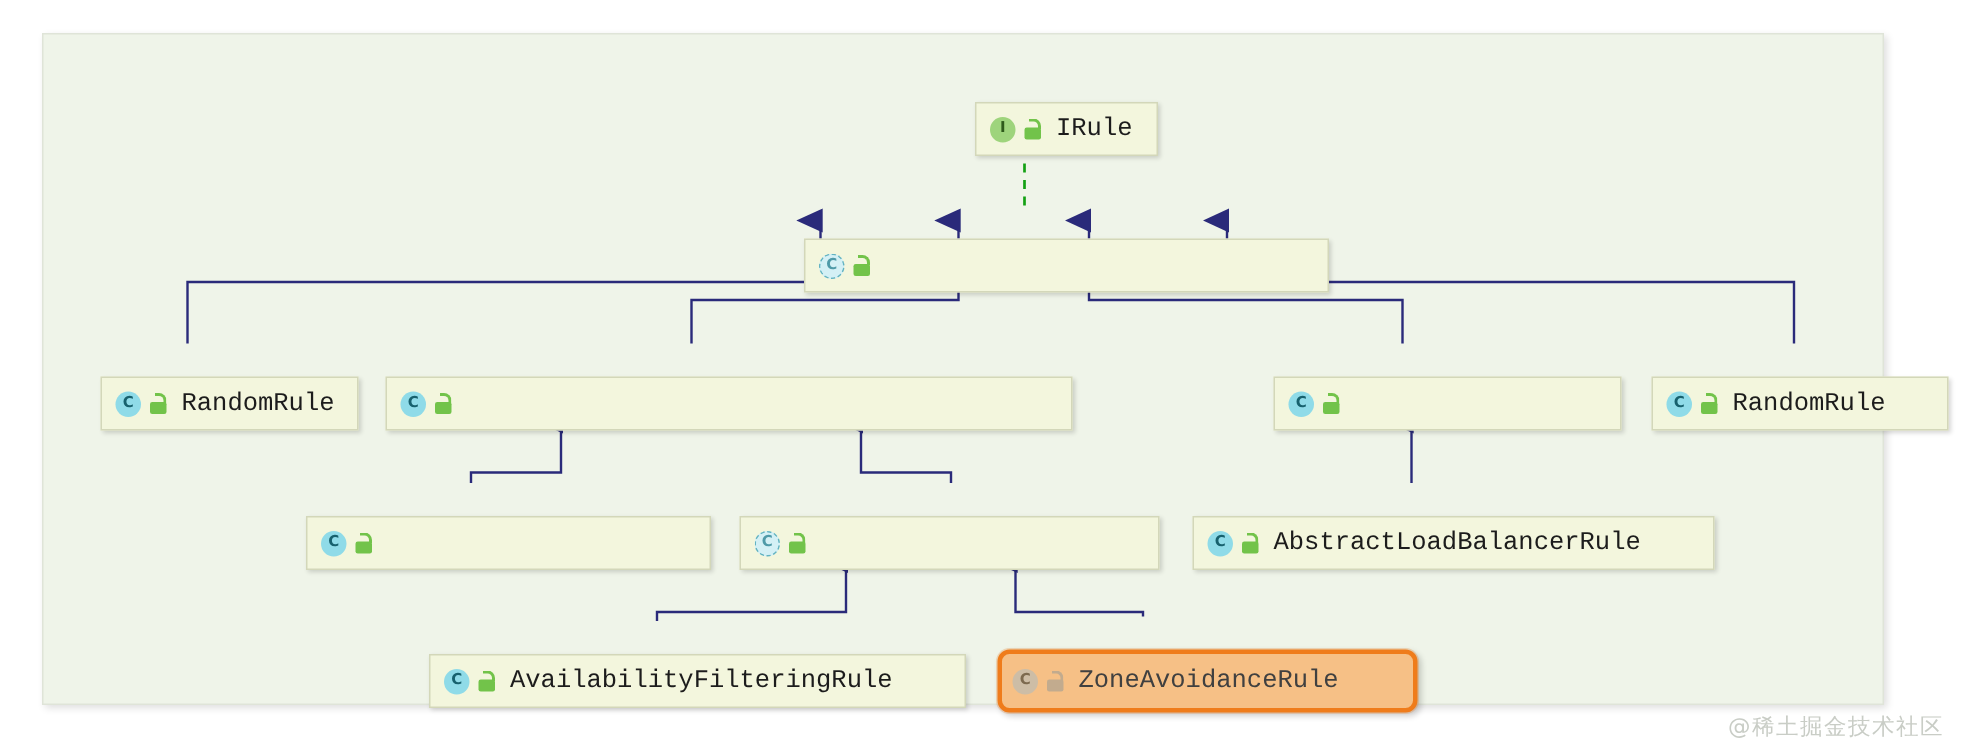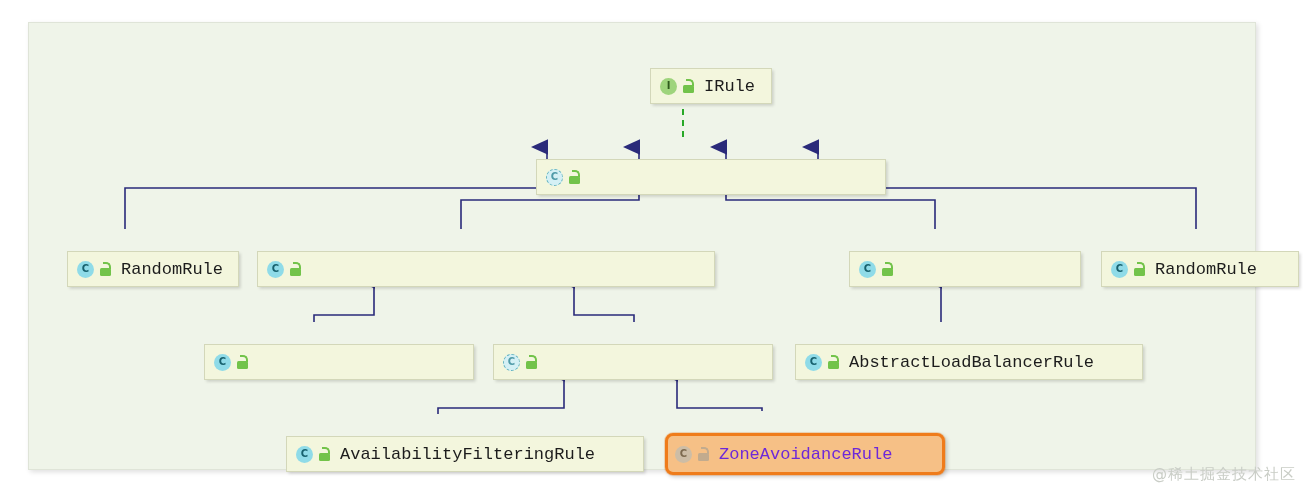--- a/index.html
+++ b/index.html
@@ -67,21 +67,21 @@
   }
 
   
   .node.selected {
     background: #f6c086;
     border: 3px solid #ef7c1b;
     border-radius: 8px;
     box-shadow: 0 0 0 1px rgba(239,124,27,0.25), 2px 2px 4px rgba(0,0,0,0.2);
     padding: 0 12px 0 7px;
   }
-  .node.selected .label { color: #6d28d9; }
+  .node.selected .label { color: #404040; }
 
   
   .ic {
     display: inline-block;
     position: relative;
     flex: 0 0 auto;
   }
   .ic-type {
     width: 17px; height: 17px;
     border-radius: 50%;
@@ -137,21 +137,21 @@
     border-radius: 0 5px 0 0;
     box-sizing: border-box;
   }
   .ic-lock.dim .body { background: #c2ab8e; }
   .ic-lock.dim .shackle { border-color: #c2ab8e; }
 
   
   #watermark {
     position: absolute;
     right: 14px;
-    bottom: 10px;
+    bottom: 0;
     font-family: "DejaVu Sans", sans-serif;
     font-size: 15px;
     color: #c9cdc6;
     letter-spacing: 1px;
     z-index: 9;
     user-select: none;
   }
 </style>
 </head>
 <body>

